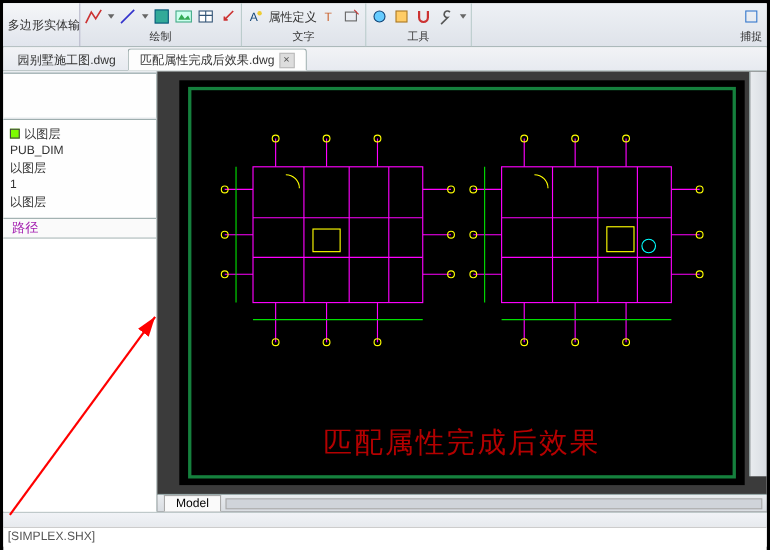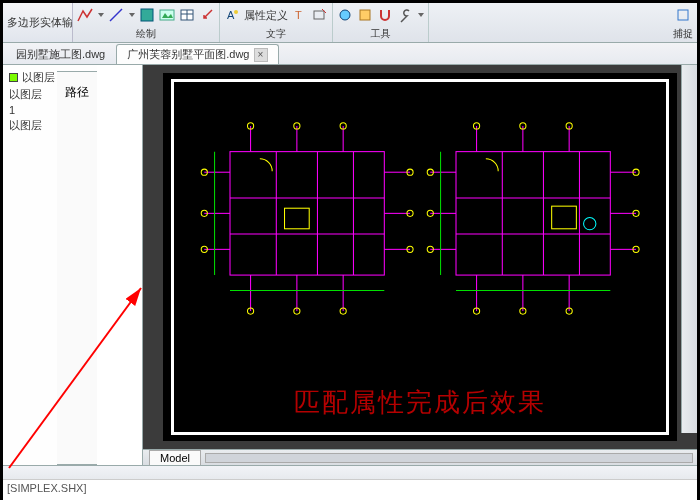--- a/index.html
+++ b/index.html
@@ -14,32 +14,32 @@
   .ico { width:16px; height:16px; display:inline-block; }
   .dd { width:6px; height:4px; border-left:3px solid transparent; border-right:3px solid transparent; border-top:4px solid #666; display:inline-block; margin-left:1px;}
 
   .tabs { height: 22px; background: linear-gradient(#f2f3f6,#e7eaf0); display:flex; align-items:flex-end; padding-left: 2px; border-bottom:1px solid #9aa;}
   .tab { font-size: 11px; color: #333; padding: 2px 10px; border: 1px solid transparent; border-bottom: none; display:flex; align-items:center; gap:4px;}
   .tab.inactive { }
   .tab.active { background: #fdfdfd; border-color: #9aa; border-radius: 3px 3px 0 0;}
   .tab-close { width:14px; height:14px; background:#ddd; border:1px solid #bbb; font-size:10px; line-height:12px; text-align:center; color:#555;}
 
   .main { display:flex; height: 400px;}
-  .left { width: 140px; background:#fefefe; border-right:1px solid #9aa; display:flex; flex-direction:row;}
+  .left { width: 140px; background:#fefefe; border-right:1px solid #9aa; display:flex; flex-direction:column;}
   .panel-sep { height:2px; background:#c6cdd9; border-top:1px solid #fff; border-bottom:1px solid #9aa;}
   .layer-list { padding: 4px 0 0 4px;}
   .layer-row { font-size:11px; color:#333; display:flex; align-items:center; gap:4px; padding:1px 2px;}
   .sq { width:9px; height:9px; border:1px solid #444;}
-  .path-hdr { padding:12px 8px; font-size:12px; border-top:1px solid #9aa; border-bottom:1px solid #9aa; background:#fafafa; color:#000000; margin-top:6px;}
+  .path-hdr { padding:0 8px; font-size:12px; border-top:1px solid #9aa; border-bottom:1px solid #9aa; background:#fafafa; color:#a21caf; margin-top:6px;}
   .path-body { flex:1; background:#fff;}
 
   .work { flex:1; position:relative; background:#3b3b3b; display:flex; flex-direction:column;}
   .canvas-wrap { flex:1; position:relative; overflow:hidden;}
   .canvas { position:absolute; left:20px; top:8px; right:20px; bottom:8px; background:#000;}
-  .redbox { position:absolute; left:8px; top:6px; right:8px; bottom:6px; border:3px solid #ffffff;}
+  .redbox { position:absolute; left:8px; top:6px; right:8px; bottom:6px; border:3px solid #15803d;}
   .caption { position:absolute; bottom:12px; left:0; right:0; text-align:center; font-family:"SimSun","KaiTi",serif; font-size:26px; color:#b40000; letter-spacing:2px;}
   .plan { position:absolute; width:46%; top:8%; height:62%; }
   .plan.left-plan { left:4%;}
   .plan.right-plan { right:4%;}
   .plan svg { width:100%; height:100%;}
 
   .wscroll-h { height:16px; background:linear-gradient(#e9ecef,#d9dde2); border-top:1px solid #9aa; display:flex; align-items:center;}
   .model-tab { font-size:11px; padding:1px 10px; margin-left:6px; background:#fafafa; border:1px solid #aaa; border-bottom:none;}
   .scroll-track { flex:1; margin:0 4px; height:10px; background:#d0d4da; border:1px solid #aaa;}
   .wscroll-v { position:absolute; right:0; top:0; bottom:16px; width:16px; background:linear-gradient(90deg,#e9ecef,#d9dde2); border-left:1px solid #9aa;}
@@ -133,34 +133,37 @@
       </div>
       <div class="rg-label">捕捉</div>
     </div>
   </div>
 
   <div class="tabs">
     <div class="tab inactive">
         <span>园别墅施工图.dwg</span>
       </div>
     <div class="tab active">
-      <span>广州芙蓉别墅平面图.dwg</span>
+      <span>匹配属性完成后效果.dwg</span>
       <span class="tab-close">×</span>
     </div>
   </div>
 
   <div class="main">
     <div class="left">
       <div class="panel-sep"></div>
       <div style="height:40px"></div>
       <div class="panel-sep"></div>
       <div class="layer-list">
         <div class="layer-row">
             <span class="sq" style="background:#7CFC00"></span>
             <span>以图层</span>
+          </div>
+        <div class="layer-row">
+            <span>PUB_DIM</span>
           </div>
         <div class="layer-row">
             <span>以图层</span>
           </div>
         <div class="layer-row">
             <span>1</span>
           </div>
         <div class="layer-row">
             <span>以图层</span>
           </div>

